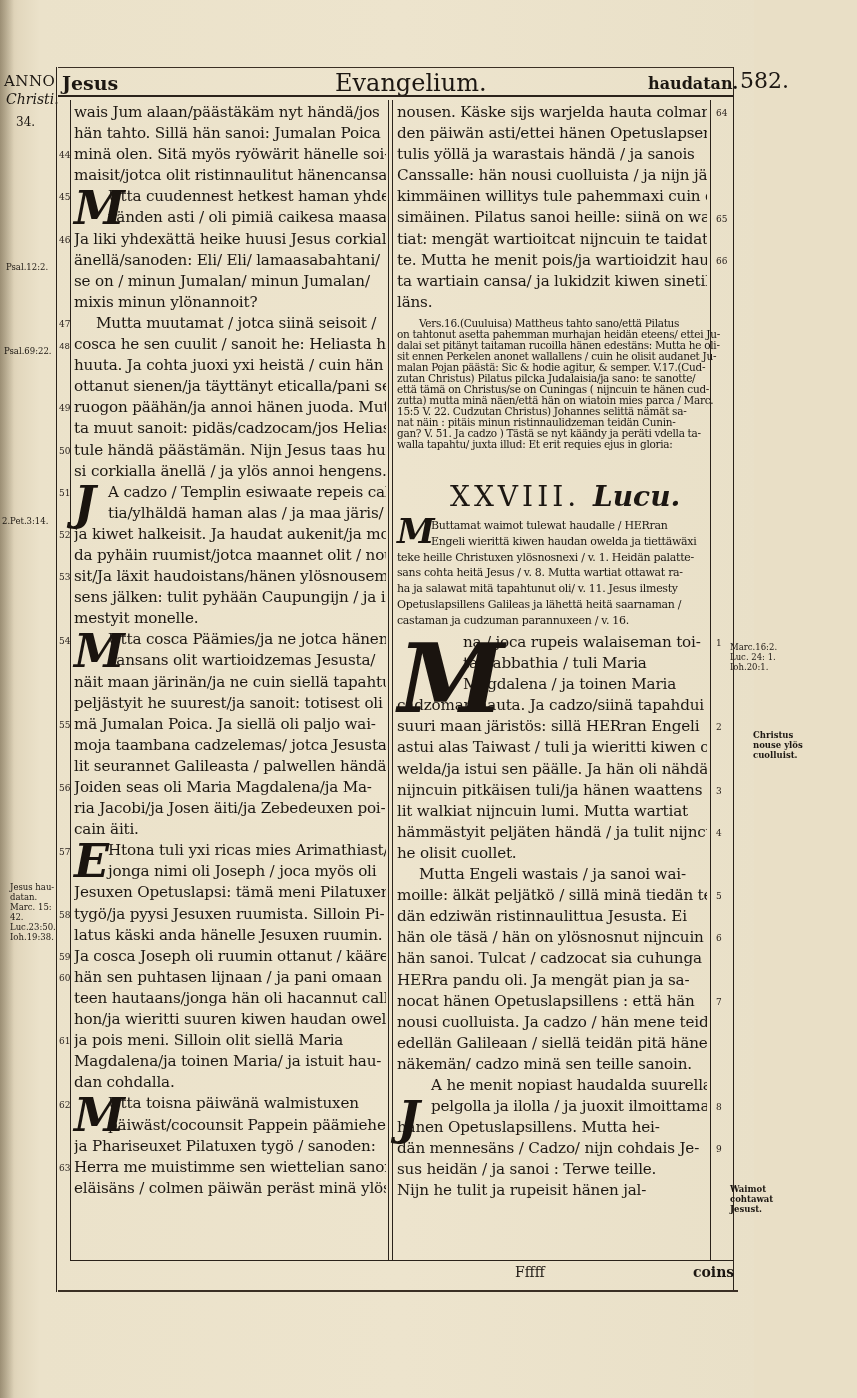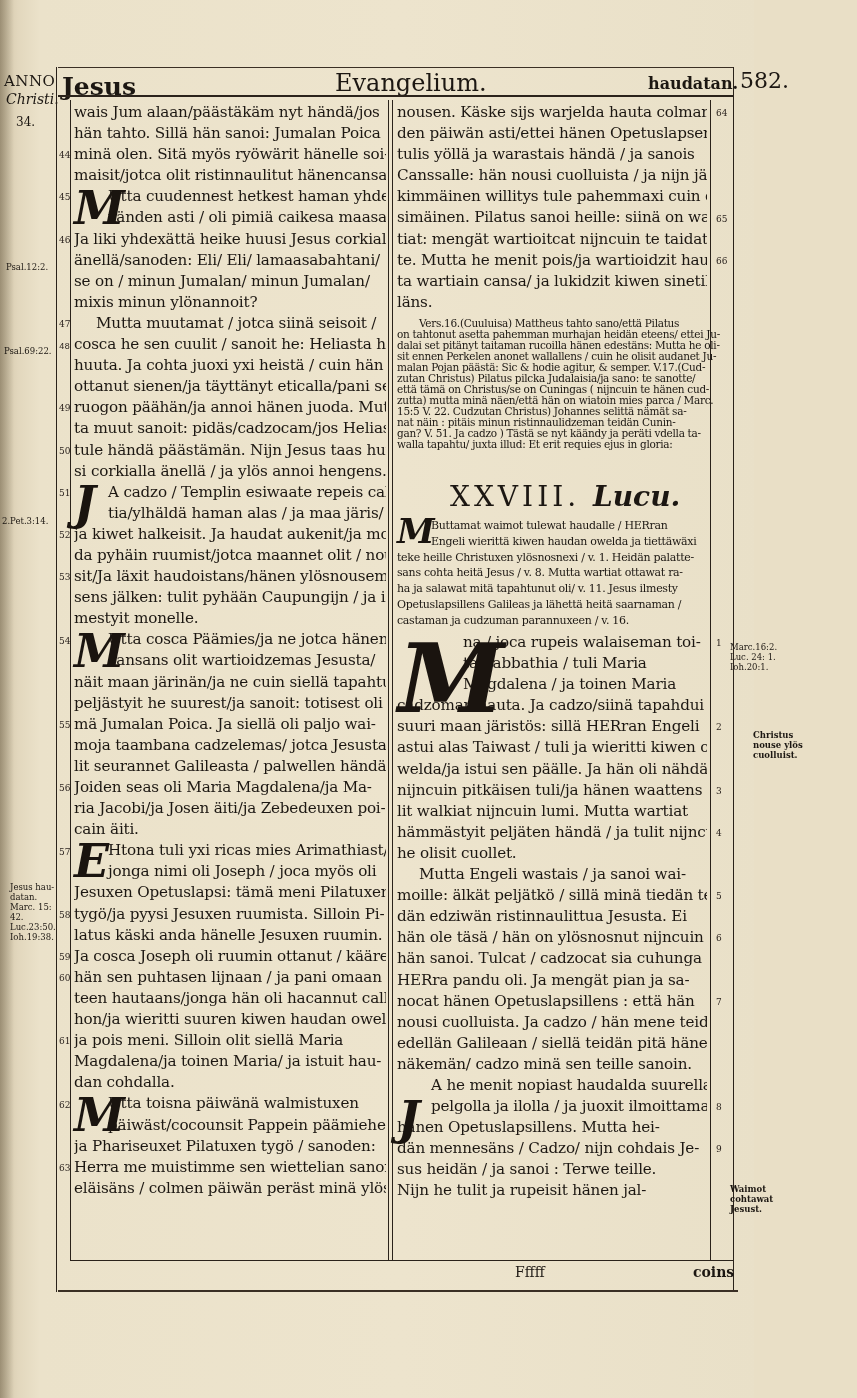--- a/index.html
+++ b/index.html
@@ -10,21 +10,21 @@
       radial-gradient(ellipse at 20% 50%, rgba(0,0,0,0.00) 0%, rgba(0,0,0,0) 60%),
       linear-gradient(90deg,#cfc3a6 0px,#e2d7bd 18px,#ebe2ca 40px,#ede4cd 400px,#e9e0c8 760px,#e3d8bd 857px);}
   .gutter-shadow{position:absolute;left:0;top:0;width:14px;height:1398px;
     background:linear-gradient(90deg,rgba(60,45,25,0.35),rgba(60,45,25,0));}
   
   .hdr-rule-top{position:absolute;left:58px;top:67px;width:675px;height:1px;background:#3a2f24;}
   .hdr-rule-bot{position:absolute;left:58px;top:95px;width:675px;height:2px;background:#2b231b;}
   .anno{position:absolute;left:4px;top:74px;font-size:15px;line-height:15px;letter-spacing:0.5px;}
   .christi{position:absolute;left:6px;top:91px;font-size:14px;font-style:italic;}
   .year{position:absolute;left:16px;top:115px;font-size:12px;}
-  .hdr-left{position:absolute;left:62px;top:72px;font-size:25px;font-weight:bold;}
+  .hdr-left{position:absolute;left:62px;top:72px;font-size:19px;font-weight:bold;}
   .hdr-center{position:absolute;left:335px;top:69px;font-size:24px;}
   .hdr-right{position:absolute;left:648px;top:74px;font-size:16px;font-weight:bold;}
   .pageno{position:absolute;left:740px;top:68px;font-size:22px;}
   
   .vline{position:absolute;width:1px;background:#2a221a;}
   .hline{position:absolute;height:1px;background:#2a221a;}
   
   .col{position:absolute;font-size:15.2px;line-height:21.1px;white-space:nowrap;letter-spacing:-0.2px;}
   .col .ln{height:21.1px;overflow:hidden;}
   .col-left{left:74px;top:102px;width:312px;}

